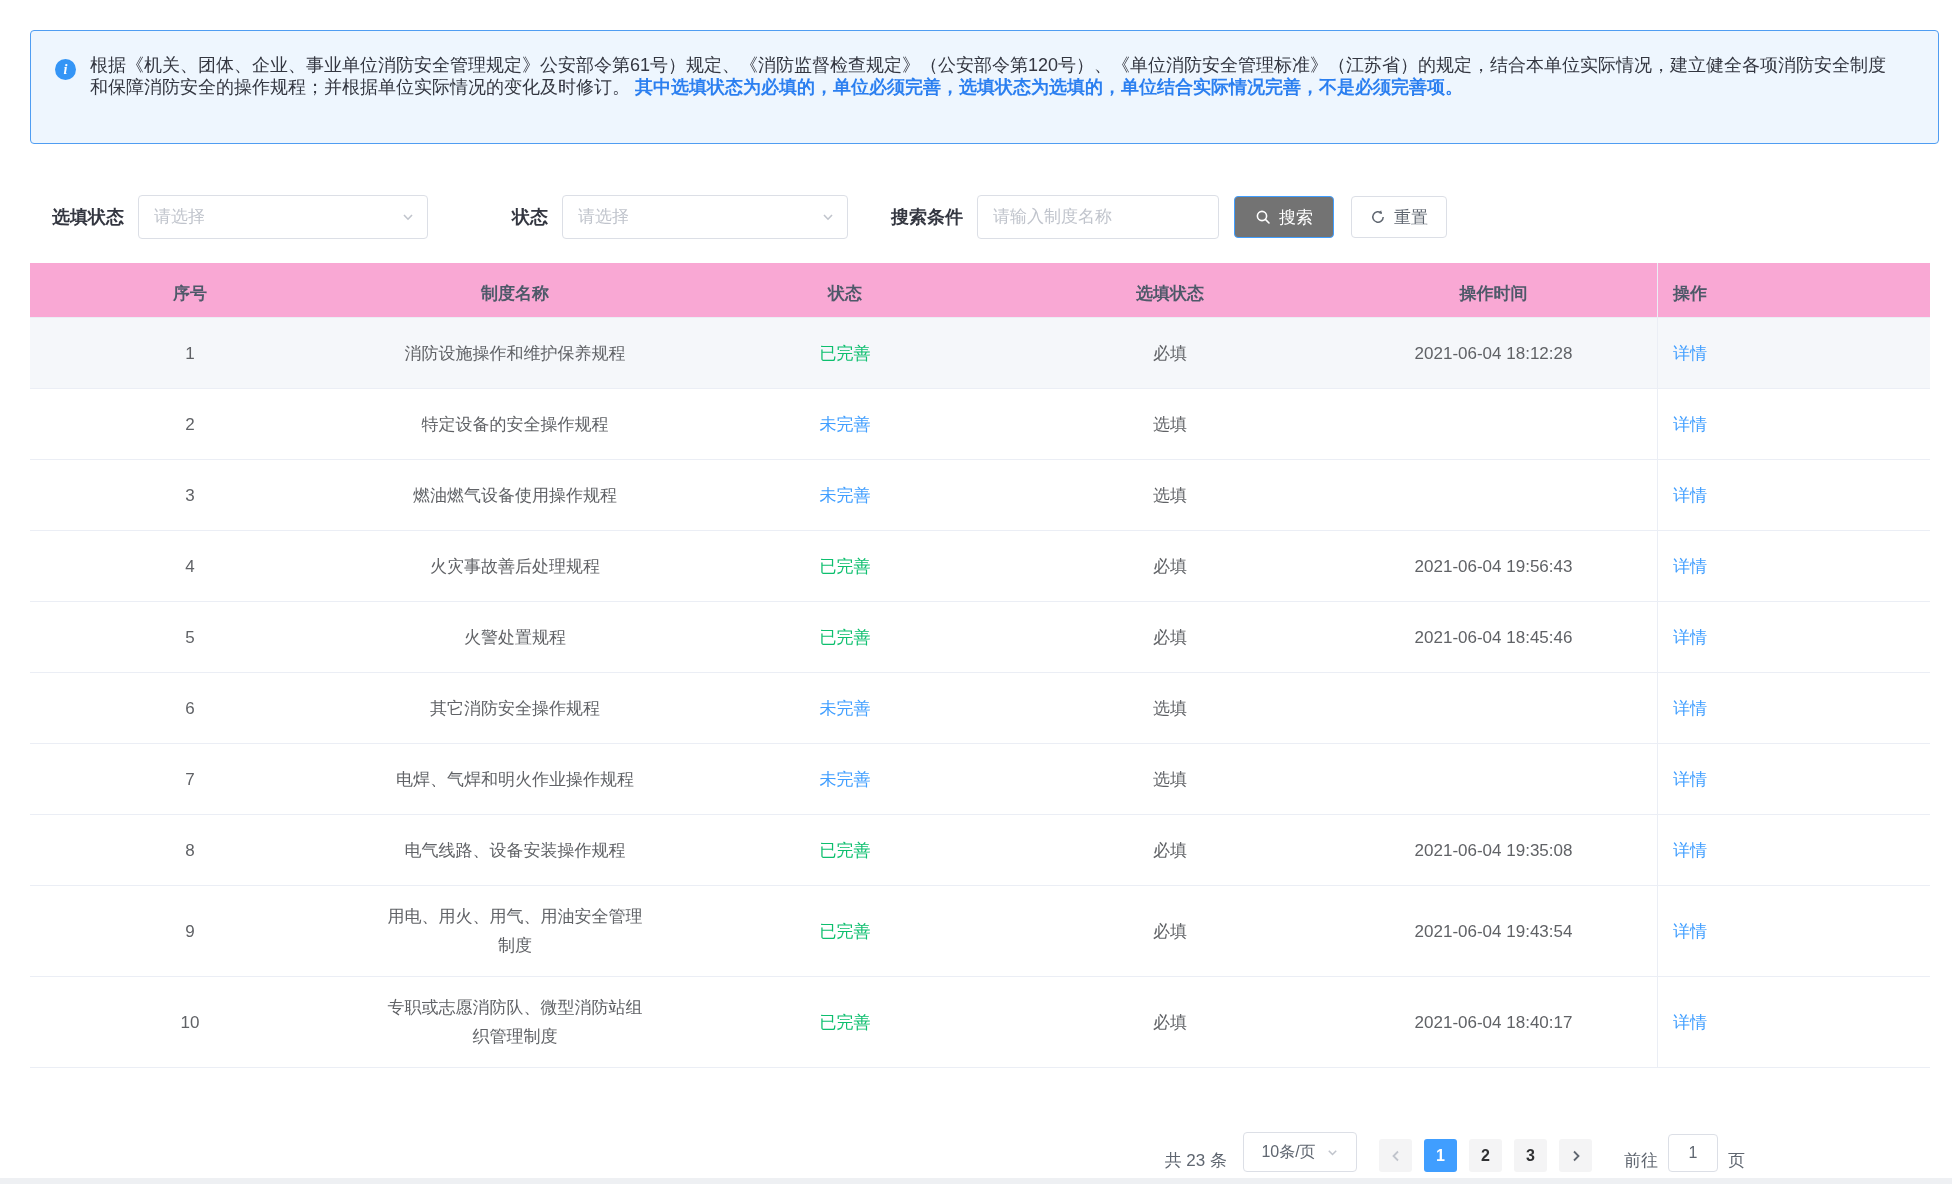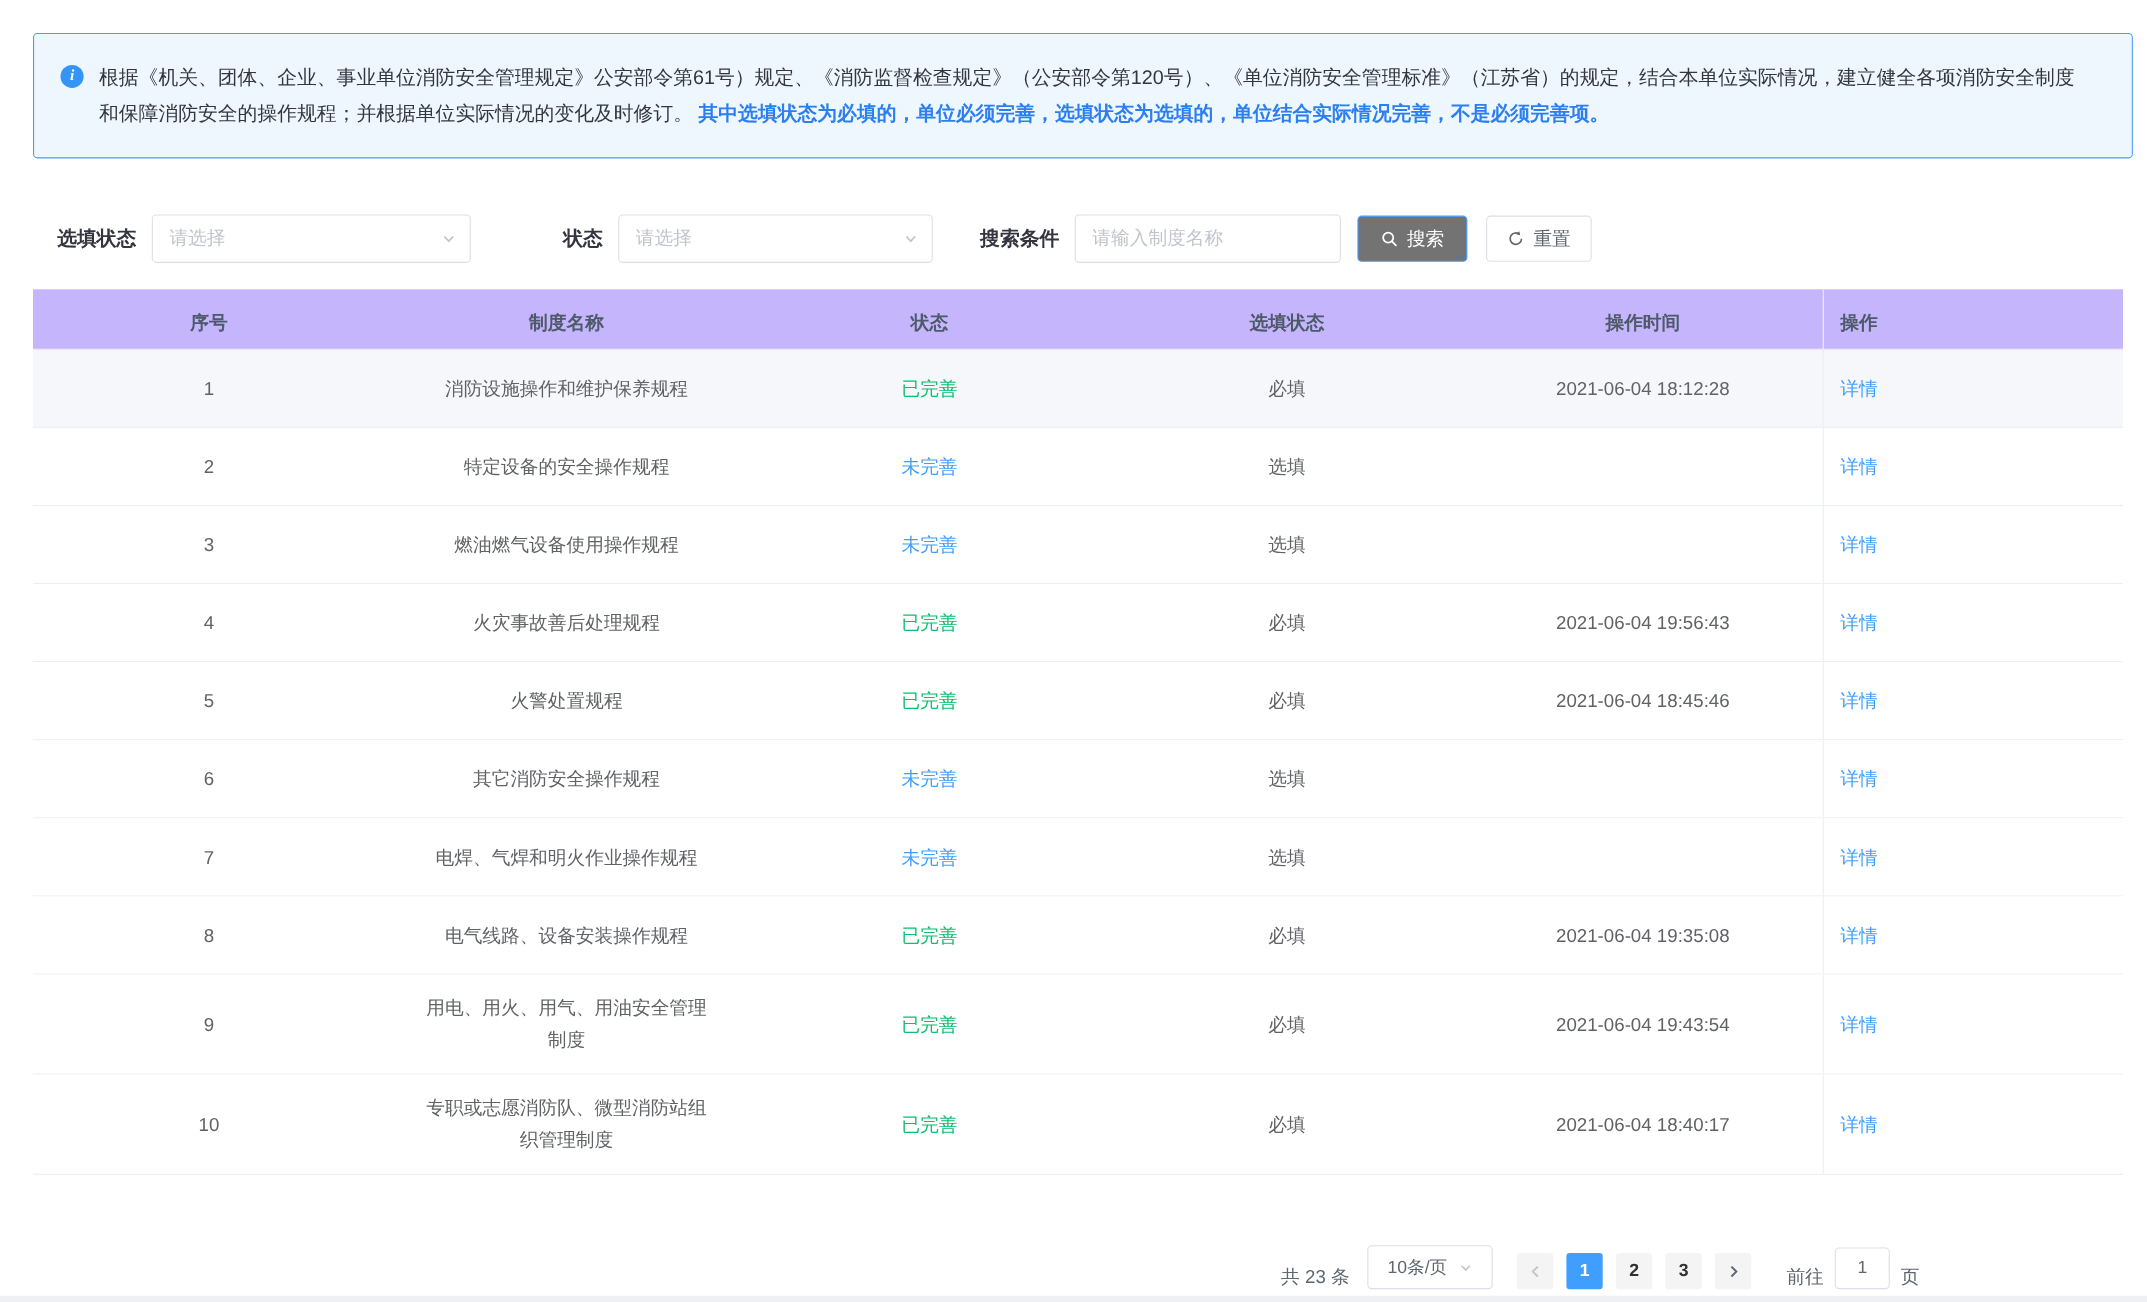--- a/index.html
+++ b/index.html
@@ -7,21 +7,21 @@
     font-family:"Liberation Sans","DejaVu Sans",sans-serif; }
   .page { position:relative; width:1952px; height:1184px; background:#fff; }
 
   
   .banner { position:absolute; left:30px; top:30px; width:1909px; min-height:114px;
     background:#eef6fe; border:1px solid #4f9df2; border-radius:4px;
     padding:23px 28px 21px 24px; display:flex; align-items:flex-start; }
   .info-icon { flex:none; width:21px; height:21px; margin-top:5px; border-radius:50%;
     background:#3495f6; color:#fff; display:flex; align-items:center; justify-content:center;
     font:italic bold 14px "Liberation Serif","DejaVu Serif",serif; }
-  .banner-text { margin-left:14px; font-size:18px; line-height:33px; color:#333640; max-width:1810px; }
+  .banner-text { margin-left:14px; font-size:18px; line-height:22px; color:#333640; max-width:1810px; }
   .banner-em { color:#2b7ff0; font-weight:bold; }
 
   
   .filters { position:absolute; left:52px; top:195px; height:44px; display:flex; align-items:center; }
   .flabel { font-size:18px; font-weight:bold; color:#333640; white-space:nowrap; }
   .select-box, .text-input-box { height:44px; background:#fff; border:1px solid #dcdfe6;
     border-radius:4px; display:flex; align-items:center; padding:0 12px 0 15px; }
   .select-box { width:290px; margin-left:14px; cursor:pointer; }
   .select-box input, .text-input-box input { border:none; outline:none; width:100%;
     font-size:17px; color:#a21caf; background:transparent;
@@ -33,21 +33,21 @@
   .lab-search { margin-left:43px; }
   .text-input-box { width:242px; margin-left:14px; }
   .btn { height:42px; border-radius:4px; display:flex; align-items:center; justify-content:center;
     gap:8px; font-size:17px; cursor:pointer; }
   .btn-search { margin-left:15px; width:100px; background:#737373; color:#fff; border:1px solid #409eff; }
   .btn-reset { margin-left:17px; width:96px; background:#fff; color:#5f6670; border:1px solid #dcdfe6; }
 
   
   .table { position:absolute; left:30px; top:263px; width:1900px; font-size:17px; color:#606266; }
   .thead, .trow { display:grid; grid-template-columns:320px 330px 330px 320px 327px 65px 1fr; }
-  .thead { height:55px; background:#c4b5fd; color:#4e5969; font-weight:bold;
+  .thead { height:55px; background:#f9a8d4; color:#4e5969; font-weight:bold;
     border-bottom:1px solid #ebeef5; }
   .trow { min-height:71px; background:#fff; border-bottom:1px solid #ebeef5; }
   .trow.hl { background:#f5f7fa; }
   .cell { display:flex; align-items:center; justify-content:center; text-align:center;
     padding:16px 4px; line-height:29px; }
   .cell.op { border-left:1px solid #ebeef5; }
   .namespan { display:inline-block; max-width:265px; }
   .link { color:#409eff; cursor:pointer; }
 
   

